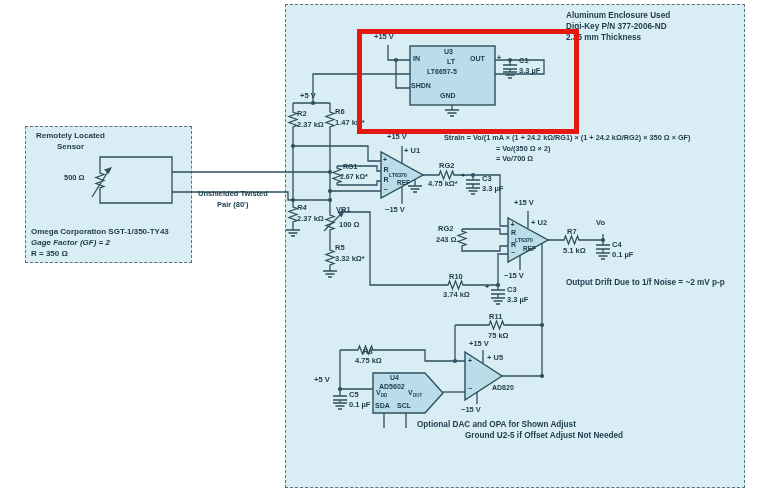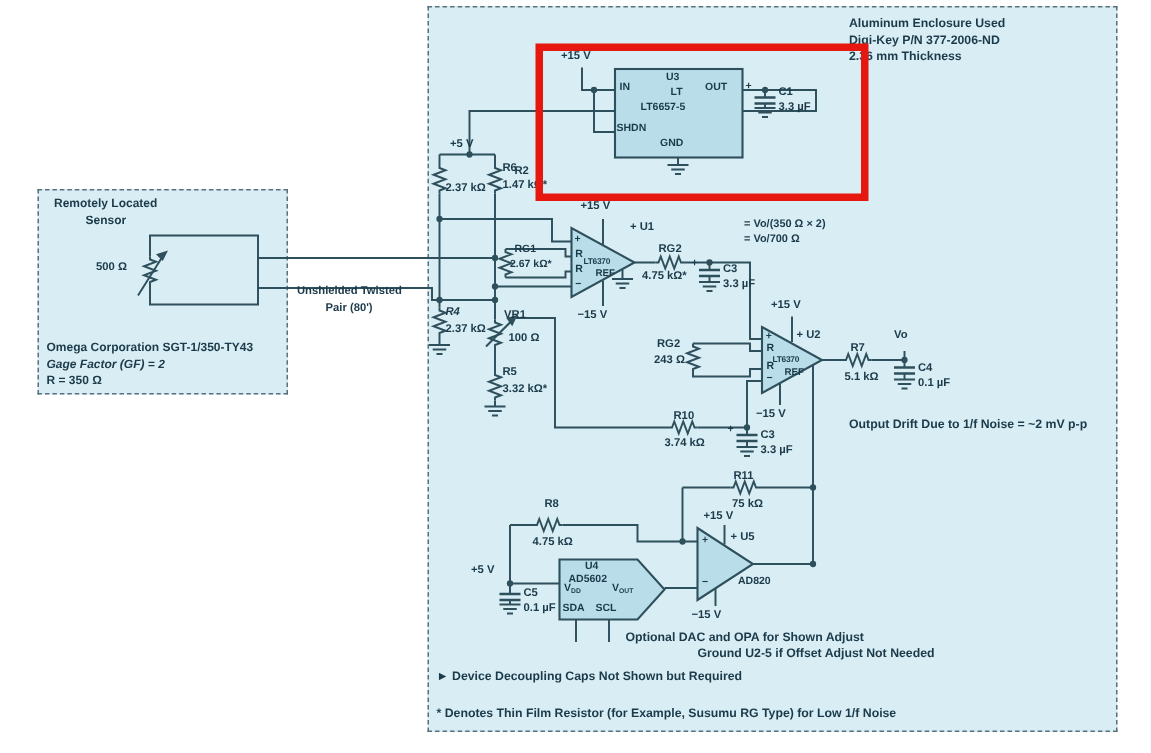--- a/index.html
+++ b/index.html
@@ -157,49 +157,50 @@
   <div class="lbl f7" style="left:444px;top:48px;">U3</div>
   <div class="lbl f7" style="left:447px;top:58px;">LT</div>
   <div class="lbl f7" style="left:427px;top:68px;">LT6657-5</div>
   <div class="lbl f7" style="left:411px;top:82px;">SHDN</div>
   <div class="lbl f7" style="left:440px;top:92px;">GND</div>
   <div class="lbl f7" style="left:497px;top:54px;">+</div>
   <div class="lbl" style="left:519px;top:57px;">C1</div>
   <div class="lbl" style="left:519px;top:67px;">3.3 µF</div>
 
   <div class="lbl" style="left:300px;top:92px;">+5 V</div>
-  <div class="lbl" style="left:297px;top:110px;margin-left:46px;">R2</div>
+  <div class="lbl" style="left:297px;top:110px;">R2</div>
   <div class="lbl" style="left:297px;top:121px;">2.37 kΩ</div>
   <div class="lbl" style="left:335px;top:108px;">R6</div>
   <div class="lbl" style="left:335px;top:119px;">1.47 kΩ*</div>
   <div class="lbl" style="left:297px;top:204px;font-style:italic;">R4</div>
   <div class="lbl" style="left:297px;top:215px;">2.37 kΩ</div>
   <div class="lbl" style="left:336px;top:206px;">VR1</div>
   <div class="lbl" style="left:339px;top:221px;">100 Ω</div>
   <div class="lbl" style="left:335px;top:244px;">R5</div>
   <div class="lbl" style="left:335px;top:255px;">3.32 kΩ*</div>
   <div class="lbl f7" style="left:343px;top:163px;">RG1</div>
   <div class="lbl f7" style="left:340px;top:173px;">2.67 kΩ*</div>
 
   <div class="lbl" style="left:387px;top:133px;">+15 V</div>
-  <div class="lbl" style="left:420px;top:147px;">+ U1</div>
+  <div class="lbl" style="left:404px;top:147px;">+ U1</div>
   <div class="lbl" style="left:385px;top:206px;">−15 V</div>
   <div class="lbl chip" style="left:389px;top:172px;">LT6370</div>
   <div class="lbl f65" style="left:397px;top:179px;">REF</div>
   <div class="lbl pin" style="left:383px;top:156px;">+</div>
   <div class="lbl pin" style="left:383.5px;top:166px;">R</div>
   <div class="lbl pin" style="left:383.5px;top:176px;">R</div>
   <div class="lbl pin" style="left:383.5px;top:186px;">−</div>
 
   <div class="lbl" style="left:439px;top:162px;">RG2</div>
   <div class="lbl" style="left:428px;top:180px;">4.75 kΩ*</div>
   <div class="lbl f7" style="left:461px;top:172px;">+</div>
   <div class="lbl" style="left:482px;top:175px;">C3</div>
   <div class="lbl" style="left:482px;top:185px;">3.3 µF</div>
 
+  <div class="lbl" style="left:444px;top:134px;font-size:7.3px;">Strain = Vo/(1 mA × (1 + 24.2 kΩ/RG1) × (1 + 24.2 kΩ/RG2) × 350 Ω × GF)</div>
   <div class="lbl" style="left:496px;top:145px;font-size:7.3px;">= Vo/(350 Ω × 2)</div>
   <div class="lbl" style="left:496px;top:155px;font-size:7.3px;">= Vo/700 Ω</div>
 
   <div class="lbl" style="left:514px;top:199px;">+15 V</div>
   <div class="lbl" style="left:531px;top:219px;">+ U2</div>
   <div class="lbl" style="left:504px;top:272px;">−15 V</div>
   <div class="lbl chip" style="left:515px;top:237px;">LT6370</div>
   <div class="lbl f65" style="left:523px;top:245px;">REF</div>
   <div class="lbl pin" style="left:510.5px;top:221px;">+</div>
   <div class="lbl pin" style="left:511px;top:229px;">R</div>
@@ -215,36 +216,34 @@
   <div class="lbl" style="left:567px;top:228px;">R7</div>
   <div class="lbl" style="left:563px;top:247px;text-align:right;">5.1 kΩ</div>
   <div class="lbl" style="left:596px;top:219px;">Vo</div>
   <div class="lbl" style="left:612px;top:241px;">C4</div>
   <div class="lbl" style="left:612px;top:251px;">0.1 µF</div>
 
   <div class="lbl f82" style="left:566px;top:278px;">Output Drift Due to 1/f Noise = ~2 mV p-p</div>
 
   <div class="lbl" style="left:489px;top:313px;">R11</div>
   <div class="lbl" style="left:488px;top:332px;">75 kΩ</div>
-  <div class="lbl" style="left:363px;top:332px;text-align:center;">R8</div>
+  <div class="lbl" style="left:363px;top:348px;text-align:center;">R8</div>
   <div class="lbl" style="left:355px;top:357px;">4.75 kΩ</div>
   <div class="lbl" style="left:314px;top:376px;">+5 V</div>
   <div class="lbl" style="left:349px;top:391px;">C5</div>
   <div class="lbl" style="left:349px;top:401px;">0.1 µF</div>
   <div class="lbl f7" style="left:390px;top:374px;">U4</div>
   <div class="lbl f7" style="left:379px;top:383px;">AD5602</div>
   <div class="lbl f7" style="left:376px;top:389px;"><span>V</span><span class="sub">DD</span></div>
   <div class="lbl f7" style="left:408px;top:389px;"><span>V</span><span class="sub">OUT</span></div>
   <div class="lbl f7" style="left:375px;top:402px;">SDA</div>
   <div class="lbl f7" style="left:397px;top:402px;">SCL</div>
   <div class="lbl" style="left:469px;top:340px;">+15 V</div>
   <div class="lbl" style="left:487px;top:354px;">+ U5</div>
   <div class="lbl" style="left:461px;top:406px;">−15 V</div>
   <div class="lbl f7" style="left:492px;top:384px;">AD820</div>
   <div class="lbl pin" style="left:468px;top:357px;">+</div>
   <div class="lbl pin" style="left:468px;top:385px;">−</div>
   <div class="lbl f82" style="left:417px;top:420px;">Optional DAC and OPA for Shown Adjust</div>
   <div class="lbl f82" style="left:417px;top:431px;padding-left:48px;">Ground U2-5 if Offset Adjust Not Needed</div>
 
-  <div class="lbl f82" style="left:291px;top:446px;">► Device Decoupling Caps Not Shown but Required</div>
-  <div class="lbl f82" style="left:291px;top:471px;">* Denotes Thin Film Resistor (for Example, Susumu RG Type) for Low 1/f Noise</div>
 
 </div>
 
 </body></html>

